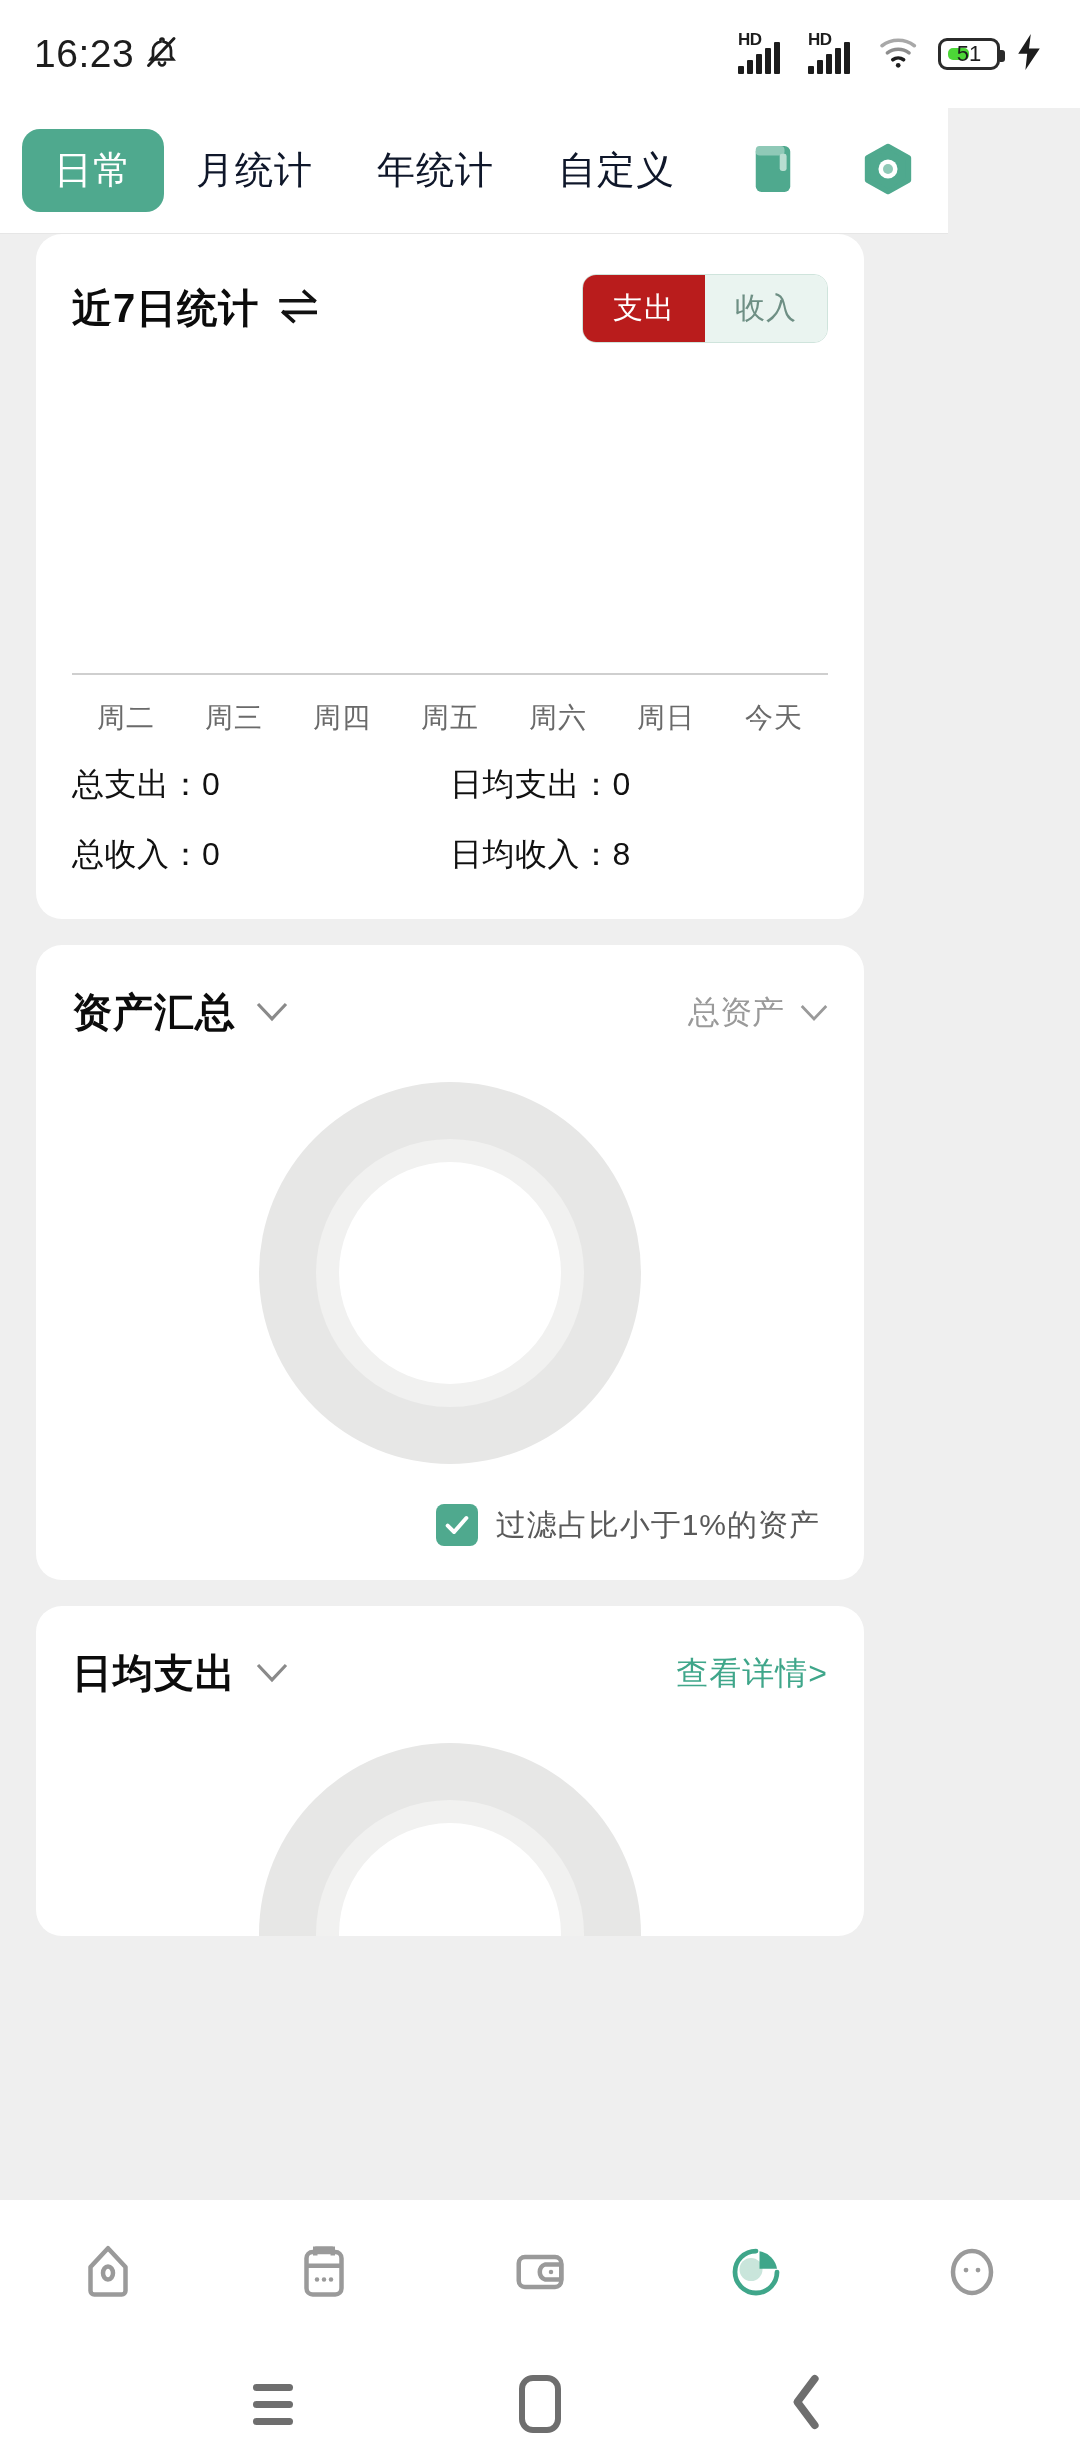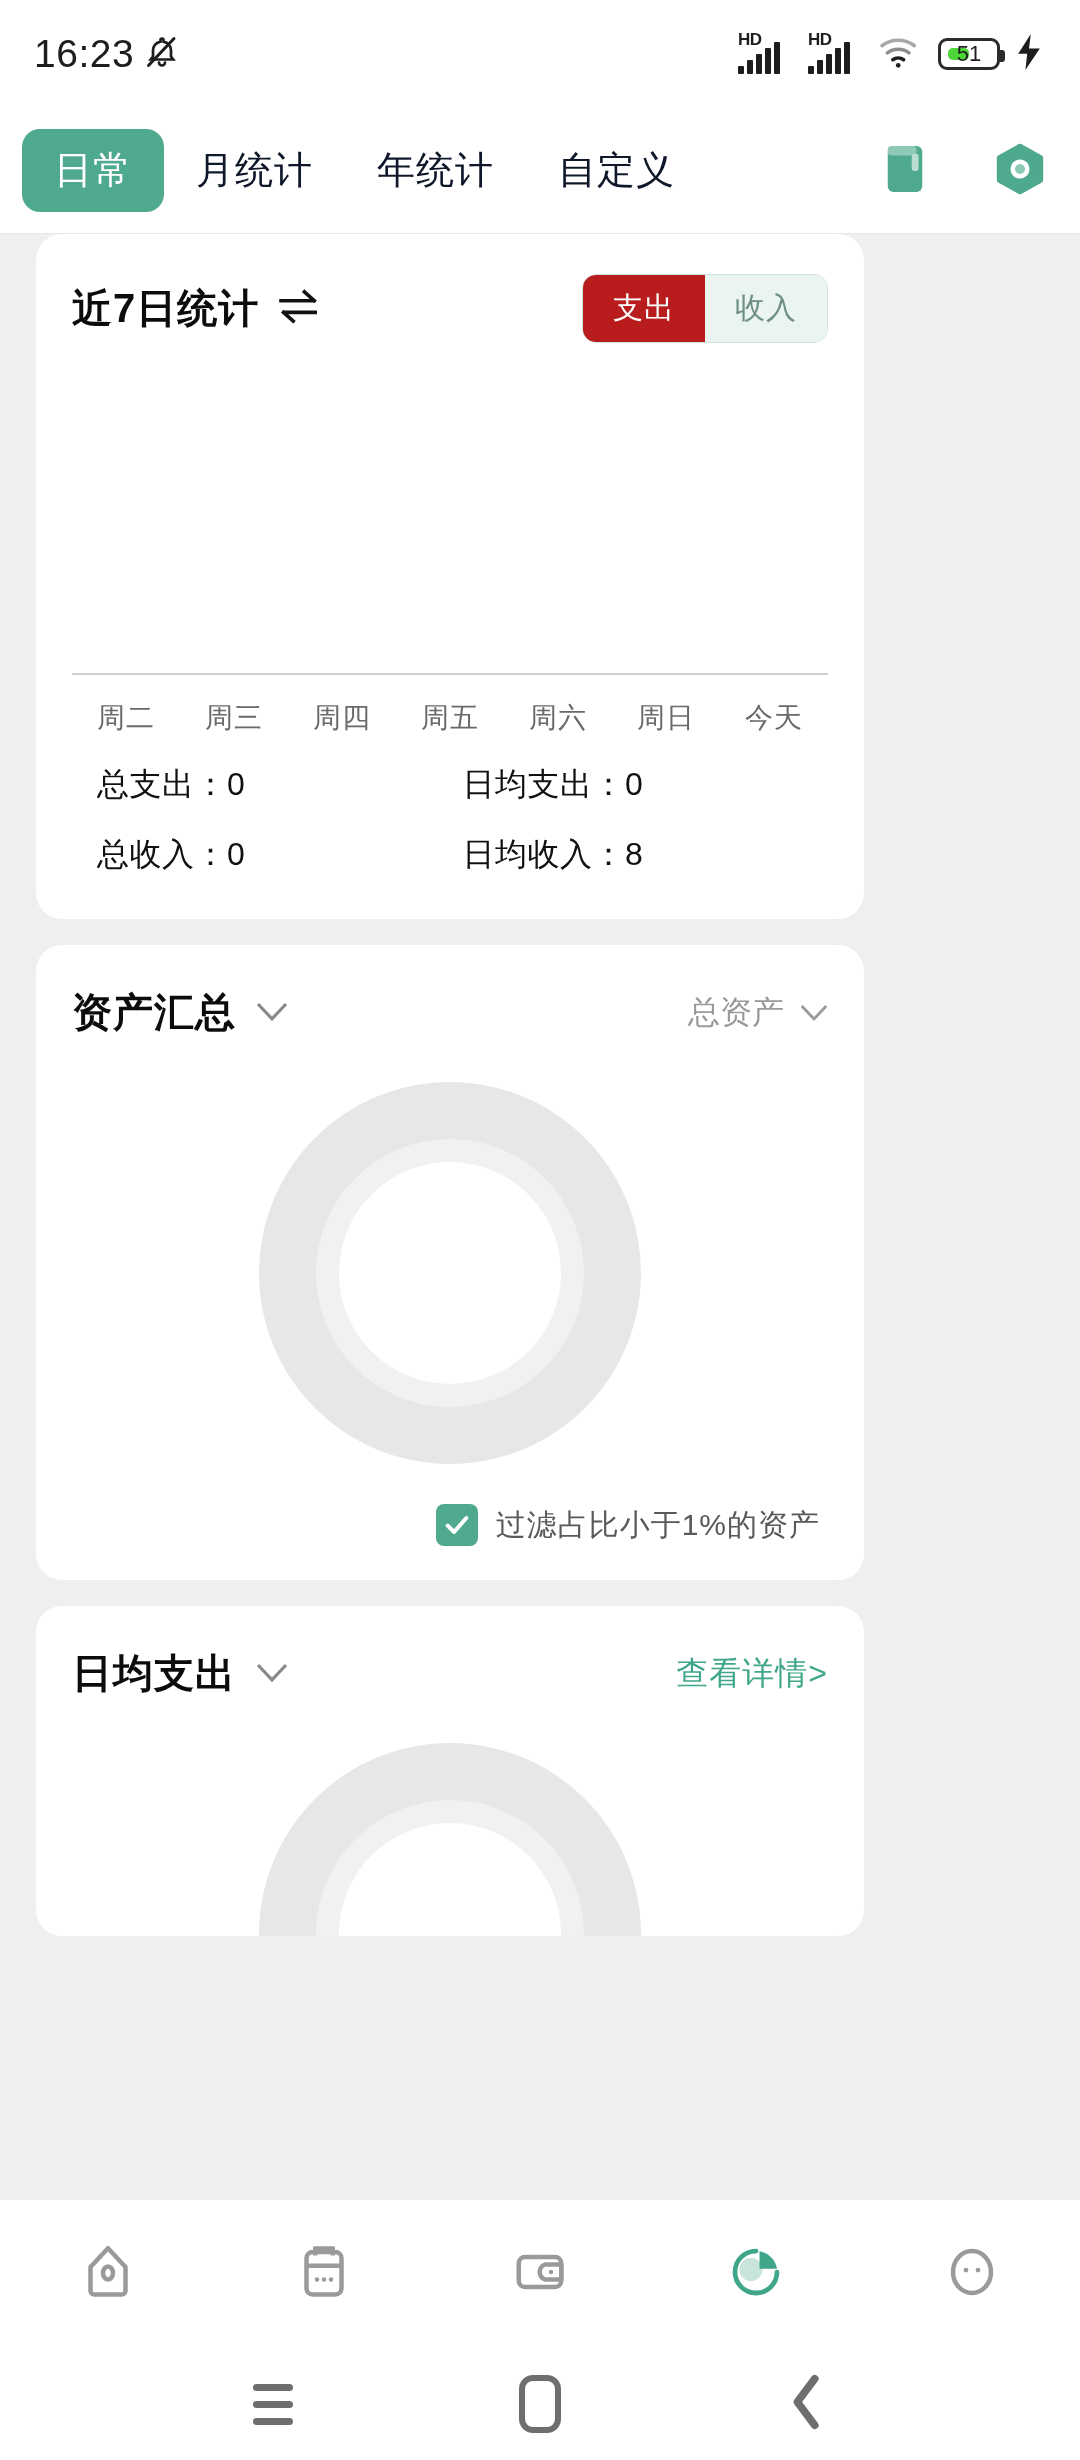--- a/index.html
+++ b/index.html
@@ -31,21 +31,21 @@
     position:relative; width:62px; height:32px; border:3px solid #2B2B2B; border-radius:9px;
     display:flex; align-items:center; padding:7px;
   }
   .battery:after{ content:""; position:absolute; right:-8px; top:9px; width:5px; height:12px;
     background:#2B2B2B; border-radius:0 3px 3px 0; }
   .batt-fill { height:100%; background:#4CD637; border-radius:5px; }
   .batt-num { position:absolute; left:0; right:0; text-align:center; font-size:22px; color:#1D1D1D; font-weight:500; }
 
   
   .tabbar {
-    position:absolute; top:108px; left:0; width:1080px; height:126px;
+    position:absolute; top:108px; left:0; width:948px; height:126px;
     background:#FFFFFF; display:flex; align-items:center; padding:0 34px 0 22px;
     border-bottom:1px solid #E6E6E6;
   }
   .tabs { display:flex; align-items:center; gap:0px; flex:1; }
   .tab {
     font-size:38px; color:#0f172a; padding:16px 32px; border-radius:18px;
     white-space:nowrap; letter-spacing:1px;
   }
   .tab.active { background:#4FA98E; color:#FFFFFF; }
   .top-icons { display:flex; align-items:center; gap:66px; }
@@ -62,21 +62,21 @@
   .seg div { font-size:30px; padding:13px 30px; letter-spacing:1px; }
   .seg .on { background:#b91c1c; color:#FFFFFF; }
   .seg .off { background:#EAF4F0; color:#6E8F84; }
 
   
   .chart-area { height:330px; }
   .axis { height:2px; background:#CFCFCF; margin:0 36px; }
   .xlabels { display:flex; padding:24px 36px 0 36px; }
   .xlabels span { flex:1; text-align:center; font-size:28px; color:#6A6A6A; letter-spacing:1px; }
 
-  .stats { padding:26px 36px 42px 36px;margin-left:25px; }
+  .stats { padding:26px 36px 42px 36px; }
   .stat-row { display:flex; margin-bottom:26px; }
   .stat-row:last-child { margin-bottom:0; }
   .stat-row div { flex:1; font-size:32px; color:#111111; letter-spacing:0.5px; }
 
   .caret { font-size:28px; color:#8A8A8A; line-height:1; }
   .right-label { display:flex; align-items:center; gap:16px; font-size:32px; color:#9A9A9A; }
   .detail-link { font-size:32px; color:#3FA68A; letter-spacing:1px; }
 
   .donut-wrap { display:flex; justify-content:center; padding-top:42px; }
   .donut { position:relative; width:382px; height:382px; border-radius:50%; background:#E7E7E6; }

